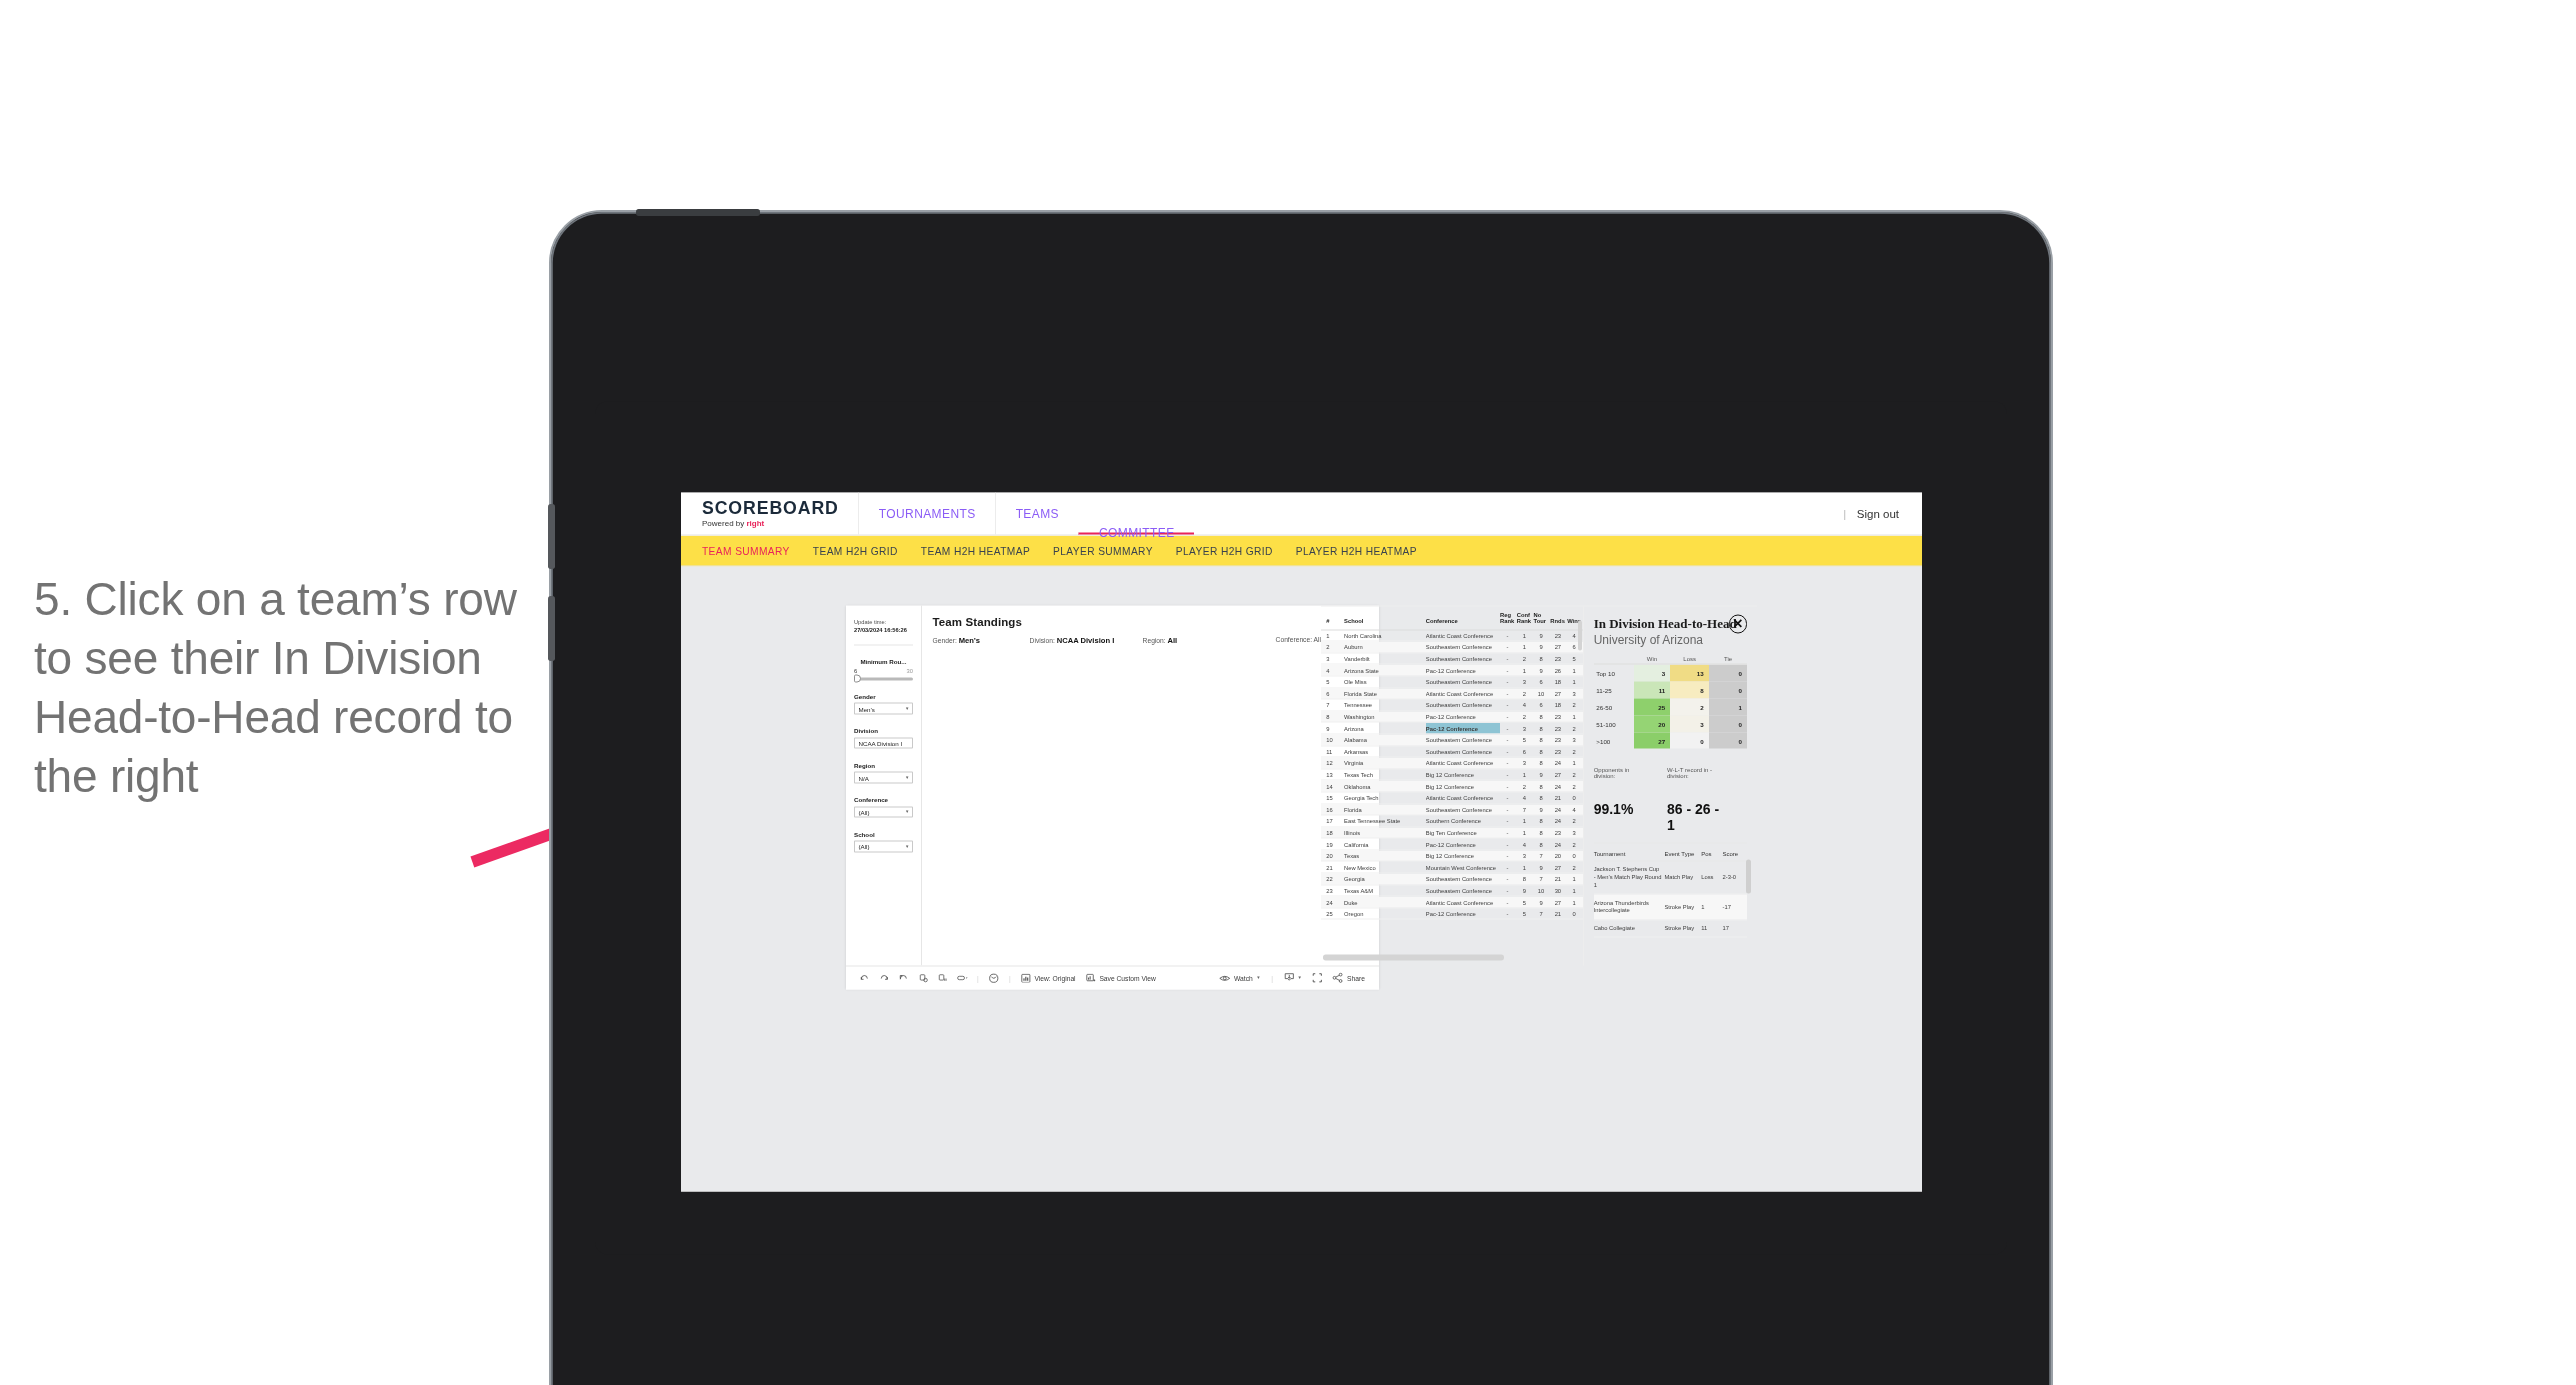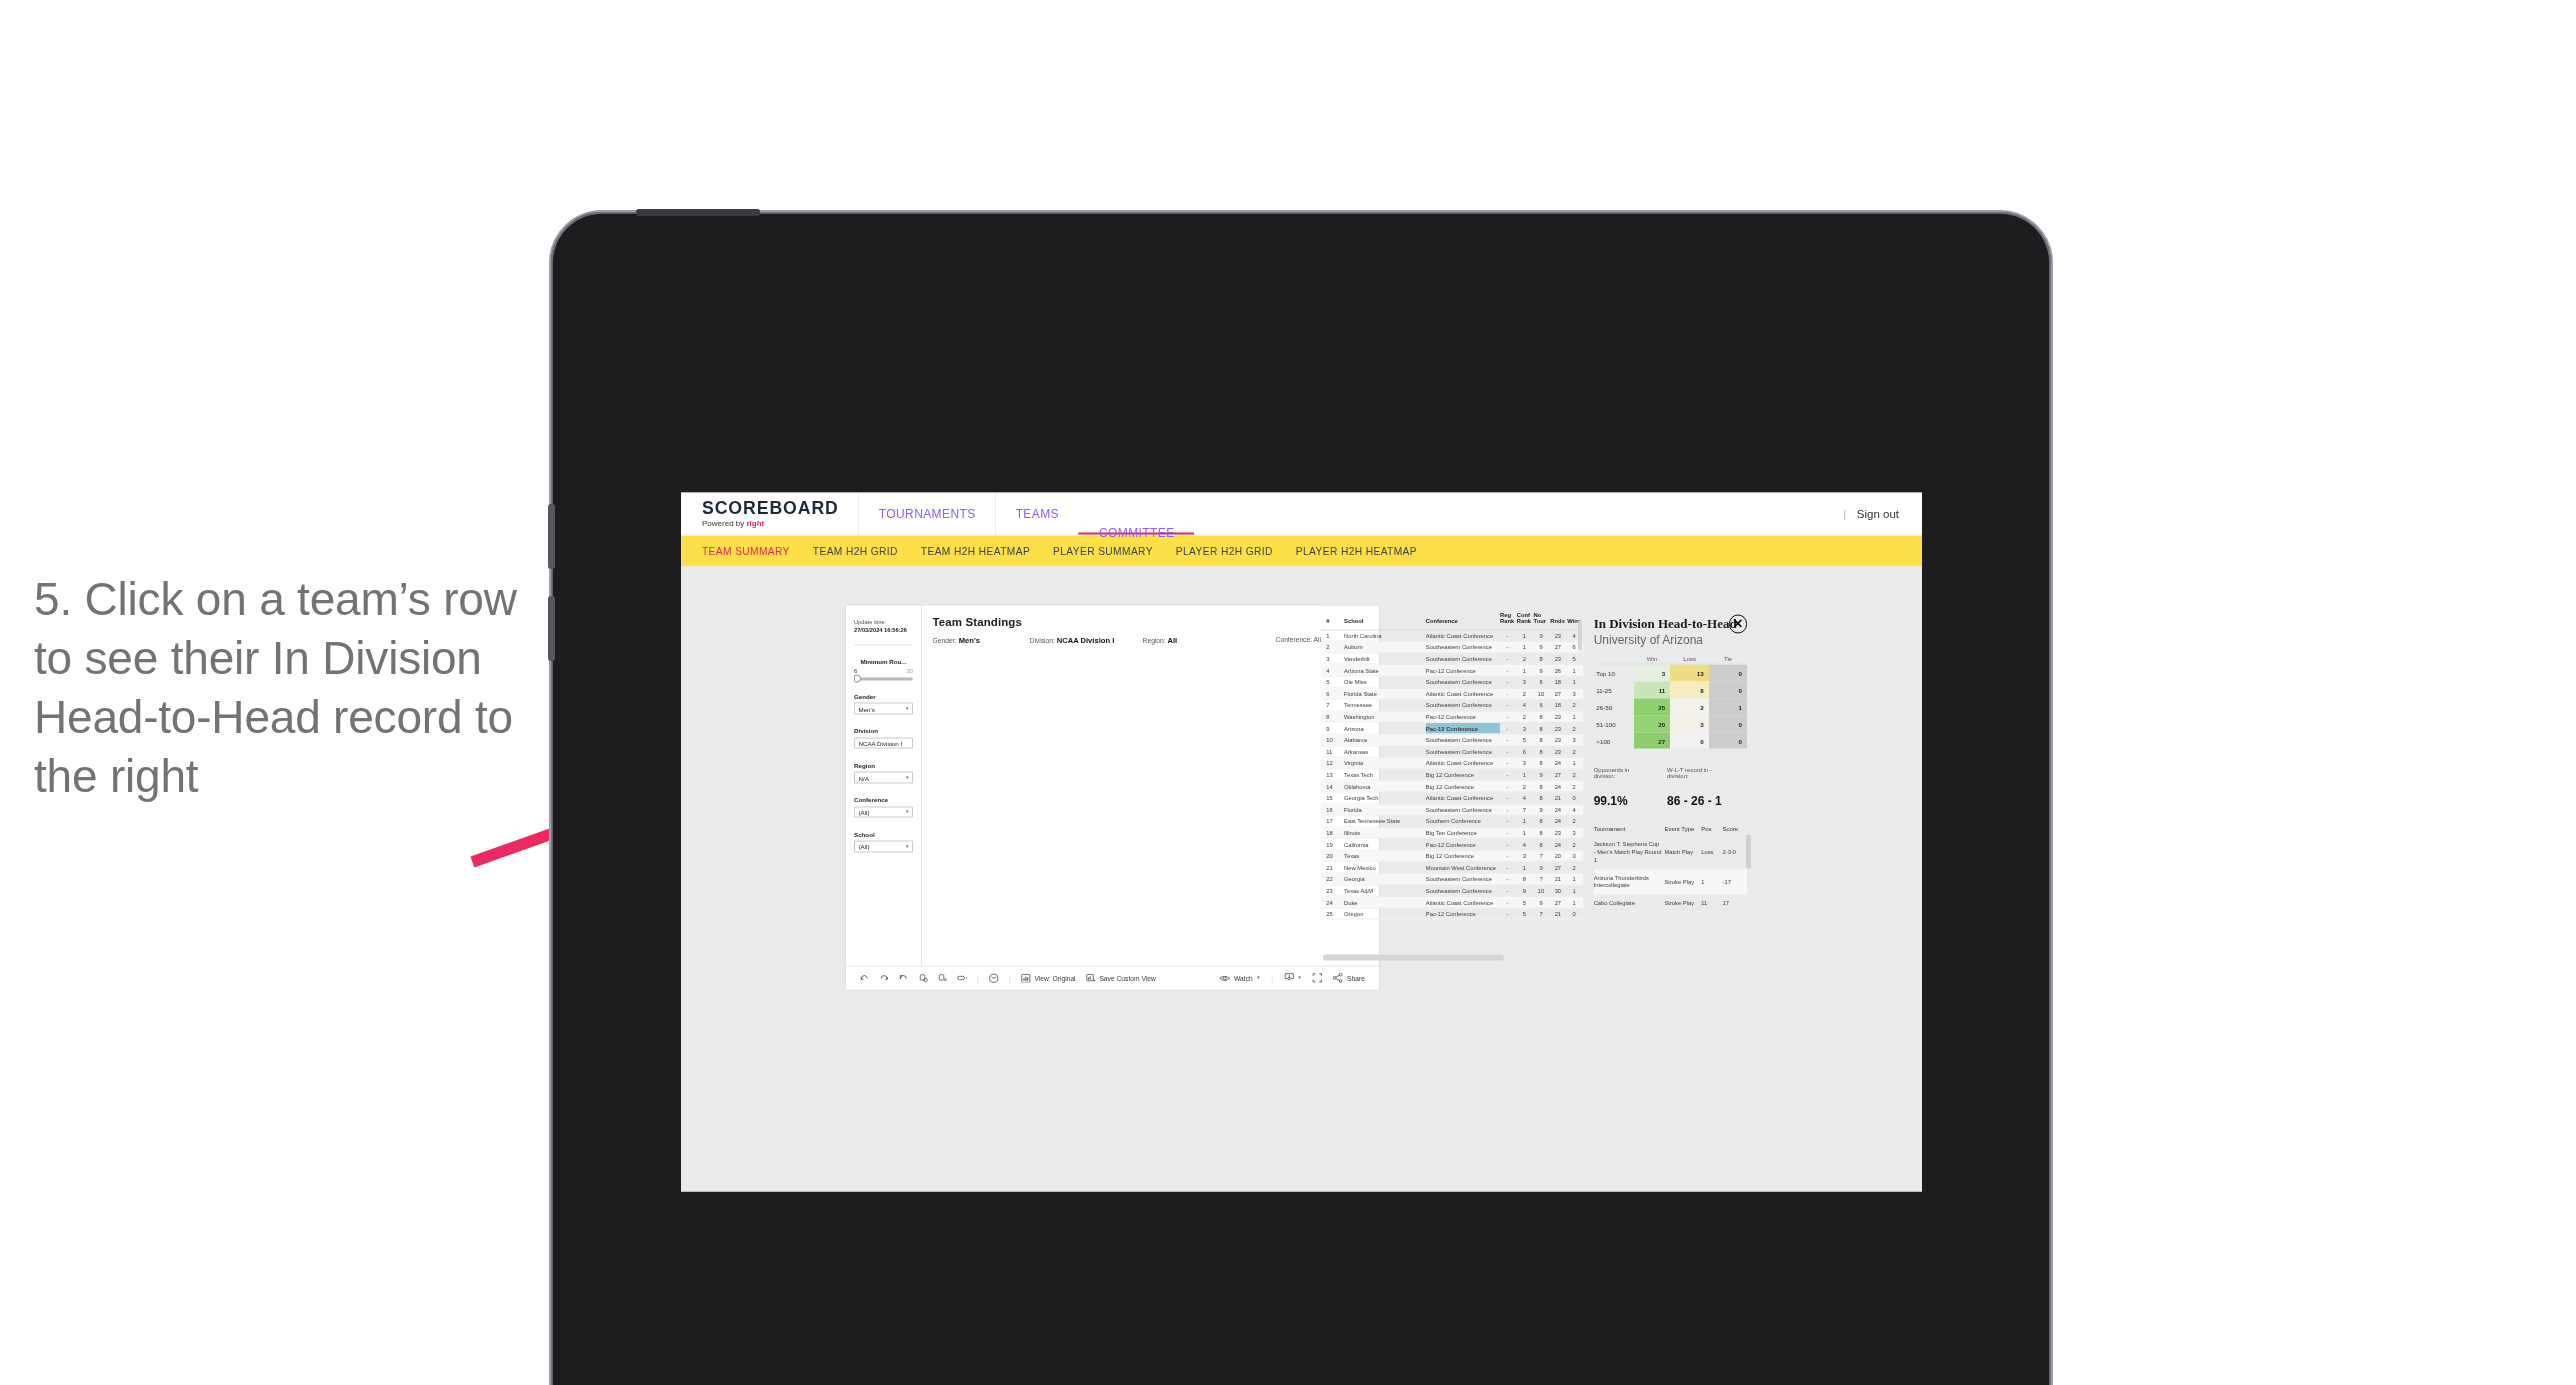--- a/index.html
+++ b/index.html
@@ -171,21 +171,21 @@
   table.h2h th{
     font-size:6px;font-weight:normal;color:#555;text-align:center;padding-bottom:2.7px;
     border-bottom:0.9px solid #e2e2e2;
   }
   table.h2h th.lbl{border-bottom:0.9px solid #e2e2e2;}
   table.h2h td{font-size:6.2px;color:#222;text-align:right;padding:4.9px 5.3px 4.9px 0;font-weight:bold;}
   table.h2h td.lbl{text-align:left;font-weight:normal;color:#333;padding-left:2.7px;}
   #h2h-stats{display:flex;margin-top:14px;padding-top:3.5px;}
   .stat{margin-right:19.5px;}
   .stat-lbl{font-size:6px;color:#555;}
-  .stat-val{font-size:12px;font-weight:bold;color:#111;margin-top:15px;}
+  .stat-val{font-size:14px;font-weight:bold;color:#111;margin-top:22px;}
   #tour-wrap{margin-top:10.6px;border-top:0.9px solid #e8e8e8;position:relative;}
   table.tour{border-collapse:collapse;width:100%;table-layout:fixed;margin-top:1.8px;}
   table.tour th{
     font-size:6px;font-weight:normal;color:#333;text-align:left;
     padding:4.4px 1.8px 4.4px 0;border-bottom:0.9px solid #e8e8e8;
   }
   table.tour td{font-size:5.8px;color:#3d3d3d;padding:4.4px 1.8px 4.4px 0;border-bottom:0.9px solid #efefef;line-height:1.35;}
   table.tour tr.alt td{background:#f7f7f7;}
   .t-name{width:69px;}
   .t-type{width:35px;}

